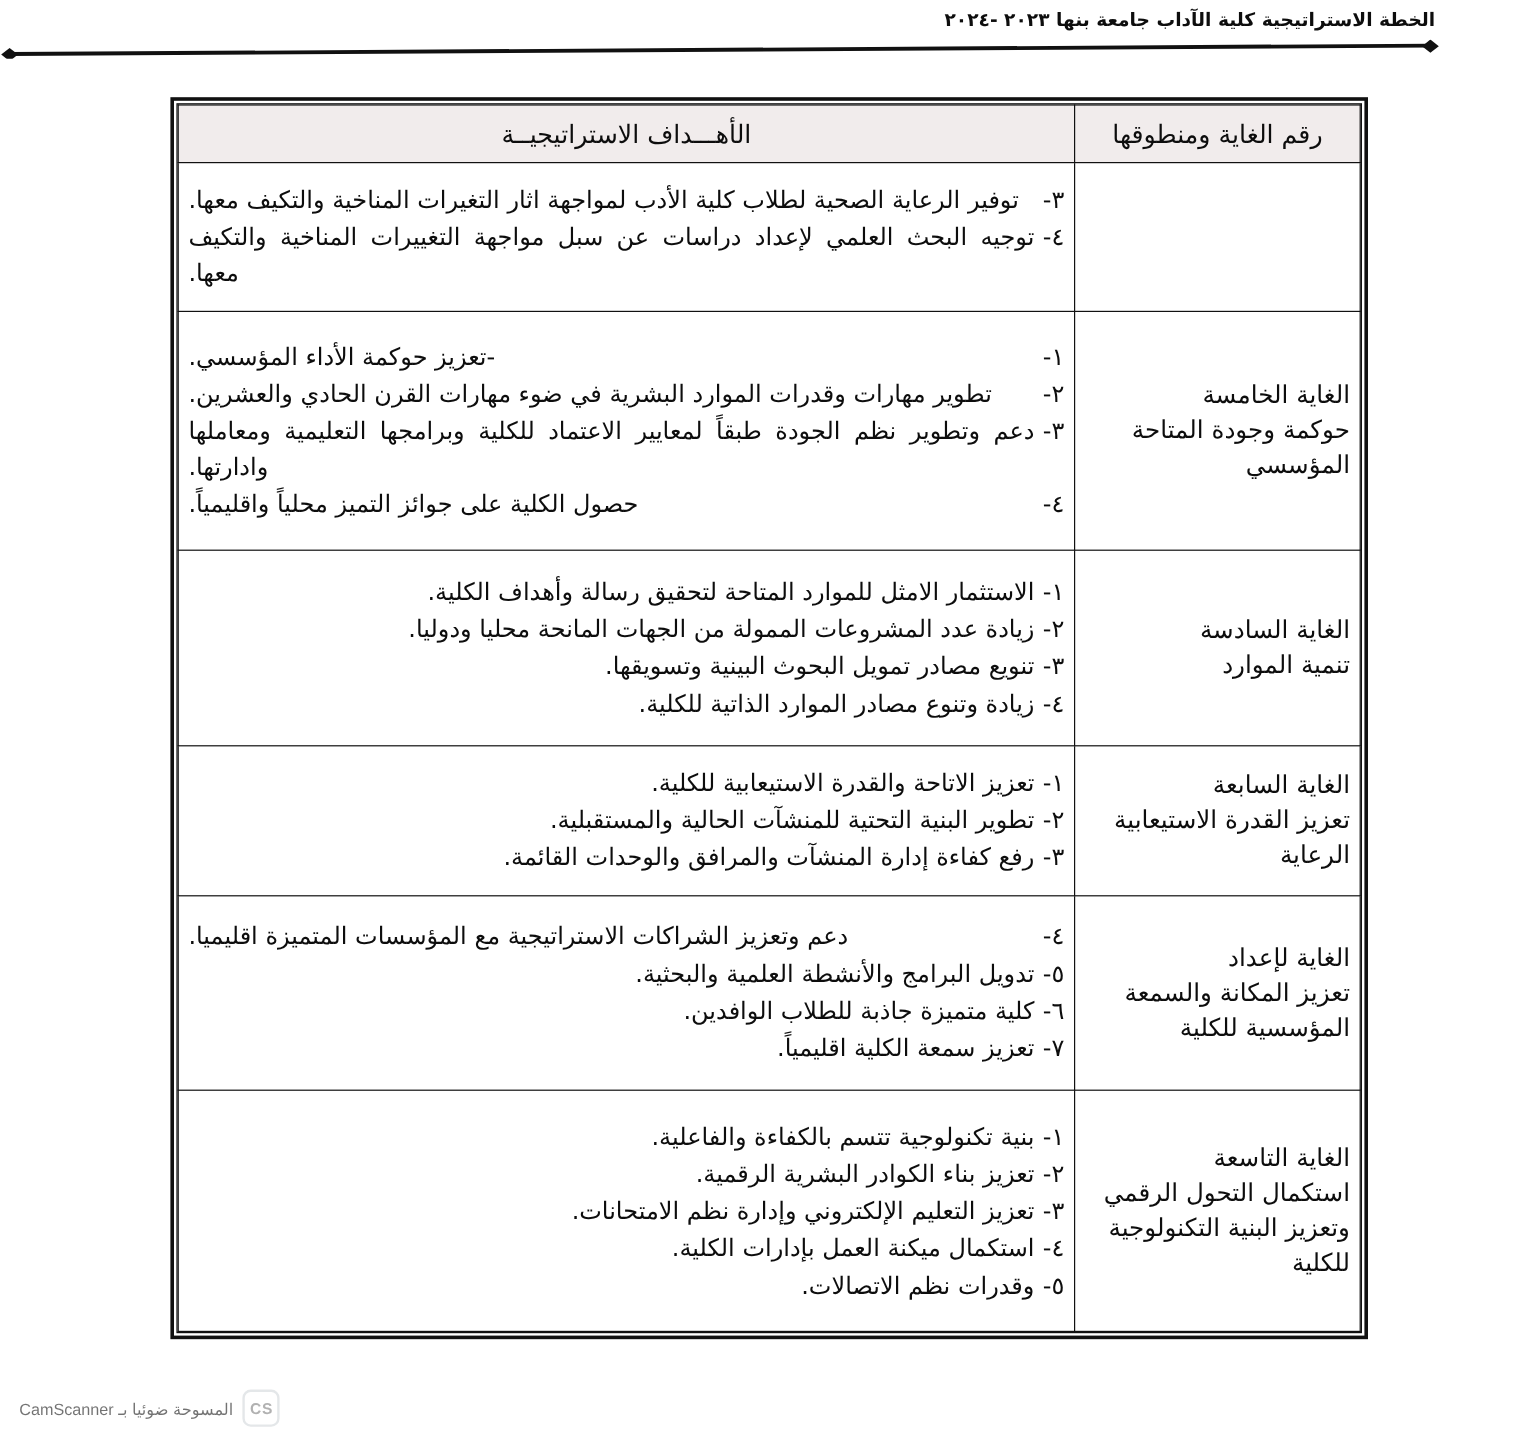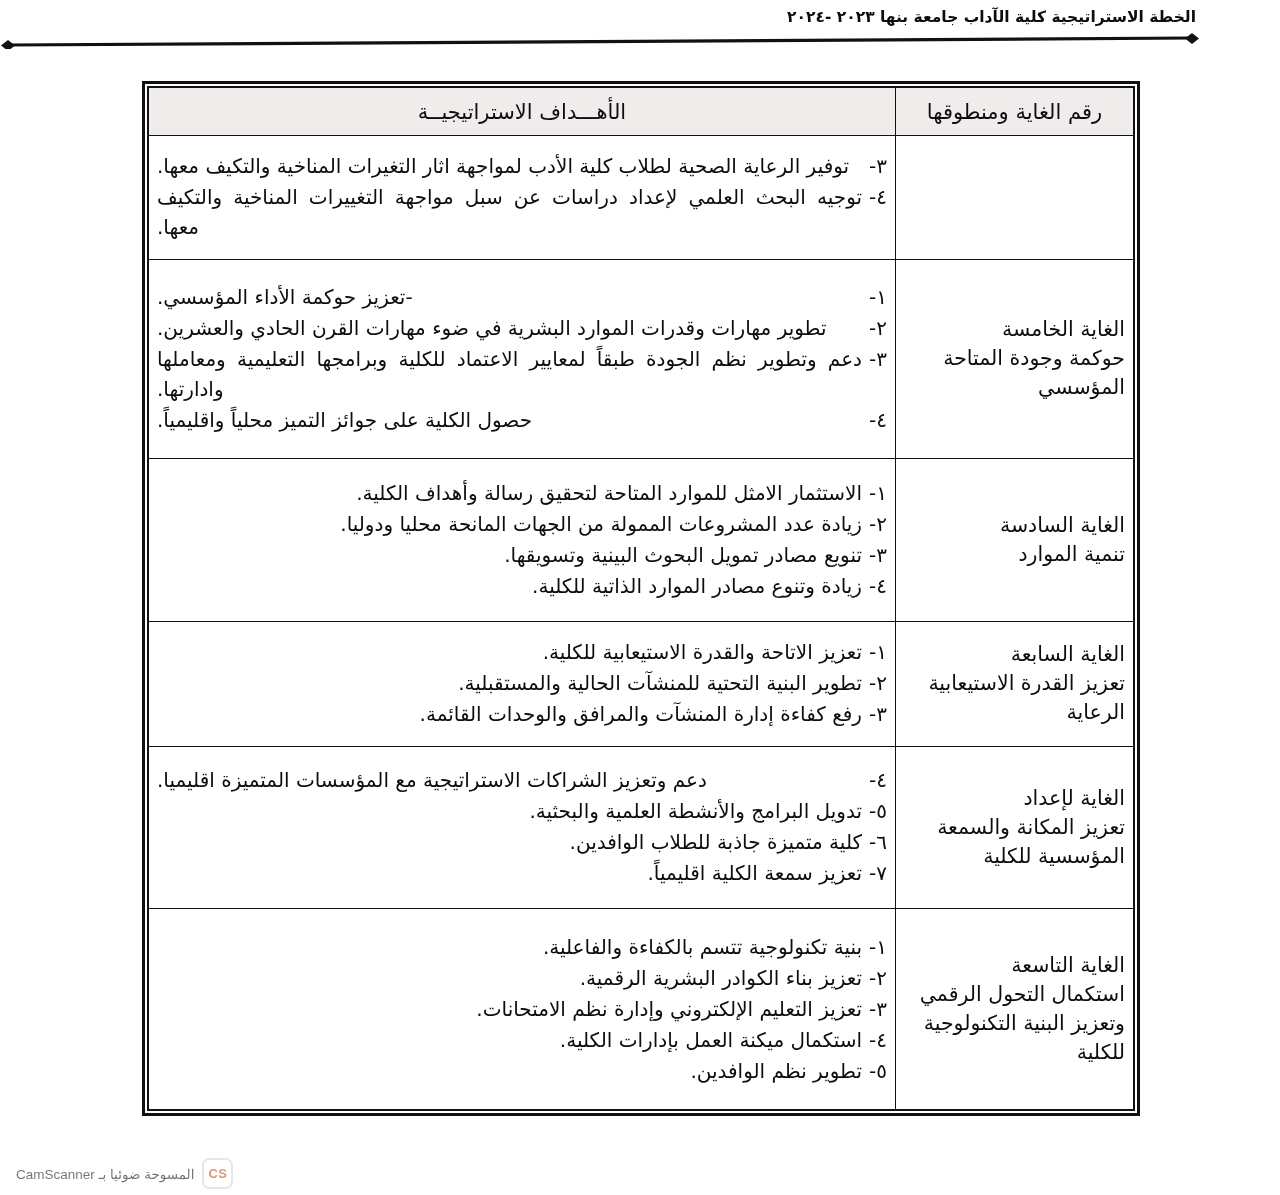--- a/index.html
+++ b/index.html
@@ -150,21 +150,21 @@
   .cs-badge {
     width: 27px;
     height: 27px;
     border: 2px solid #cfd4d8;
     border-radius: 7px;
     display: flex;
     align-items: center;
     justify-content: center;
     font-size: 13px;
     font-weight: 700;
-    color: #c2410c;
+    color: #737373;
     font-family: "Liberation Sans", sans-serif;
     letter-spacing: 0.5px;
   }
   .wm-text {
     font-size: 13.5px;
     color: #000000;
     font-family: "Liberation Sans", sans-serif;
     direction: rtl;
     white-space: nowrap;
   }
@@ -336,21 +336,21 @@
             <li>
               <span class="obj-num">٣-</span>
               <span class="obj-text">تعزيز التعليم الإلكتروني وإدارة نظم الامتحانات.</span>
             </li>
             <li>
               <span class="obj-num">٤-</span>
               <span class="obj-text">استكمال ميكنة العمل بإدارات الكلية.</span>
             </li>
             <li>
               <span class="obj-num">٥-</span>
-              <span class="obj-text">تطوير نظم الوافدين.</span>
+              <span class="obj-text">وقدرات نظم الاتصالات.</span>
             </li>
           </ol>
         </td>
       </tr>
 
     </tbody>
   </table>
  </div>
 </div>
 

